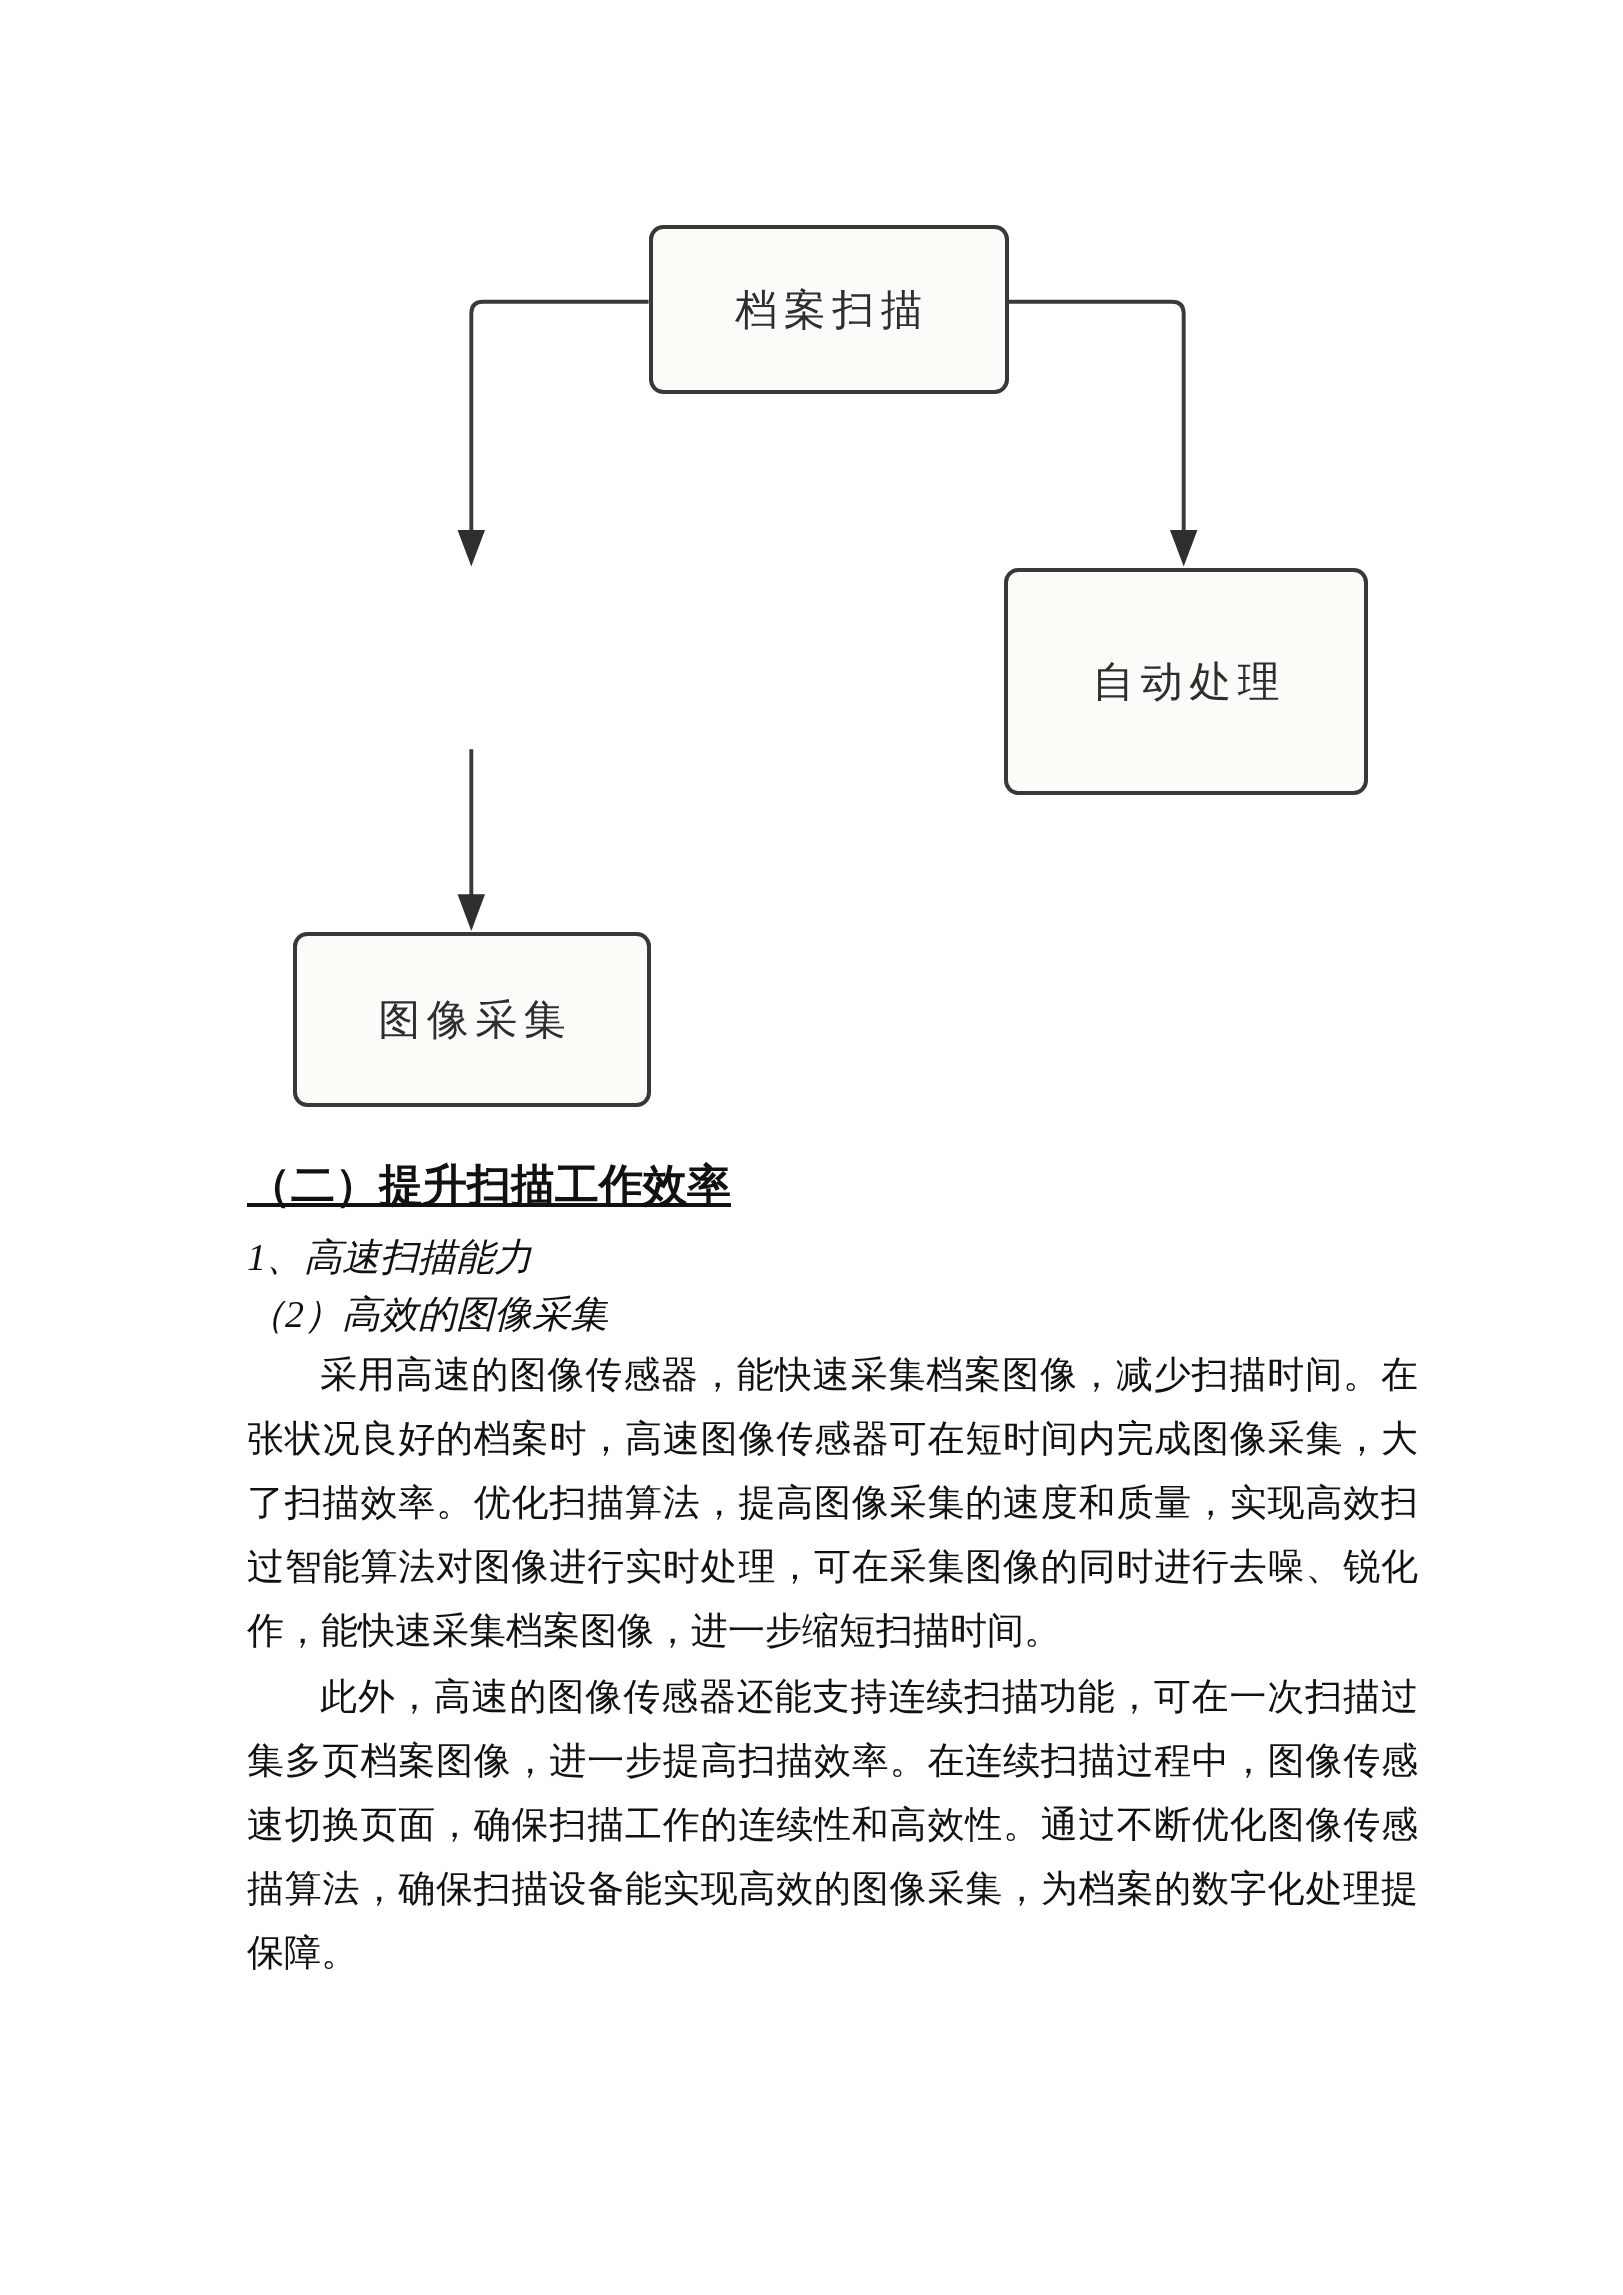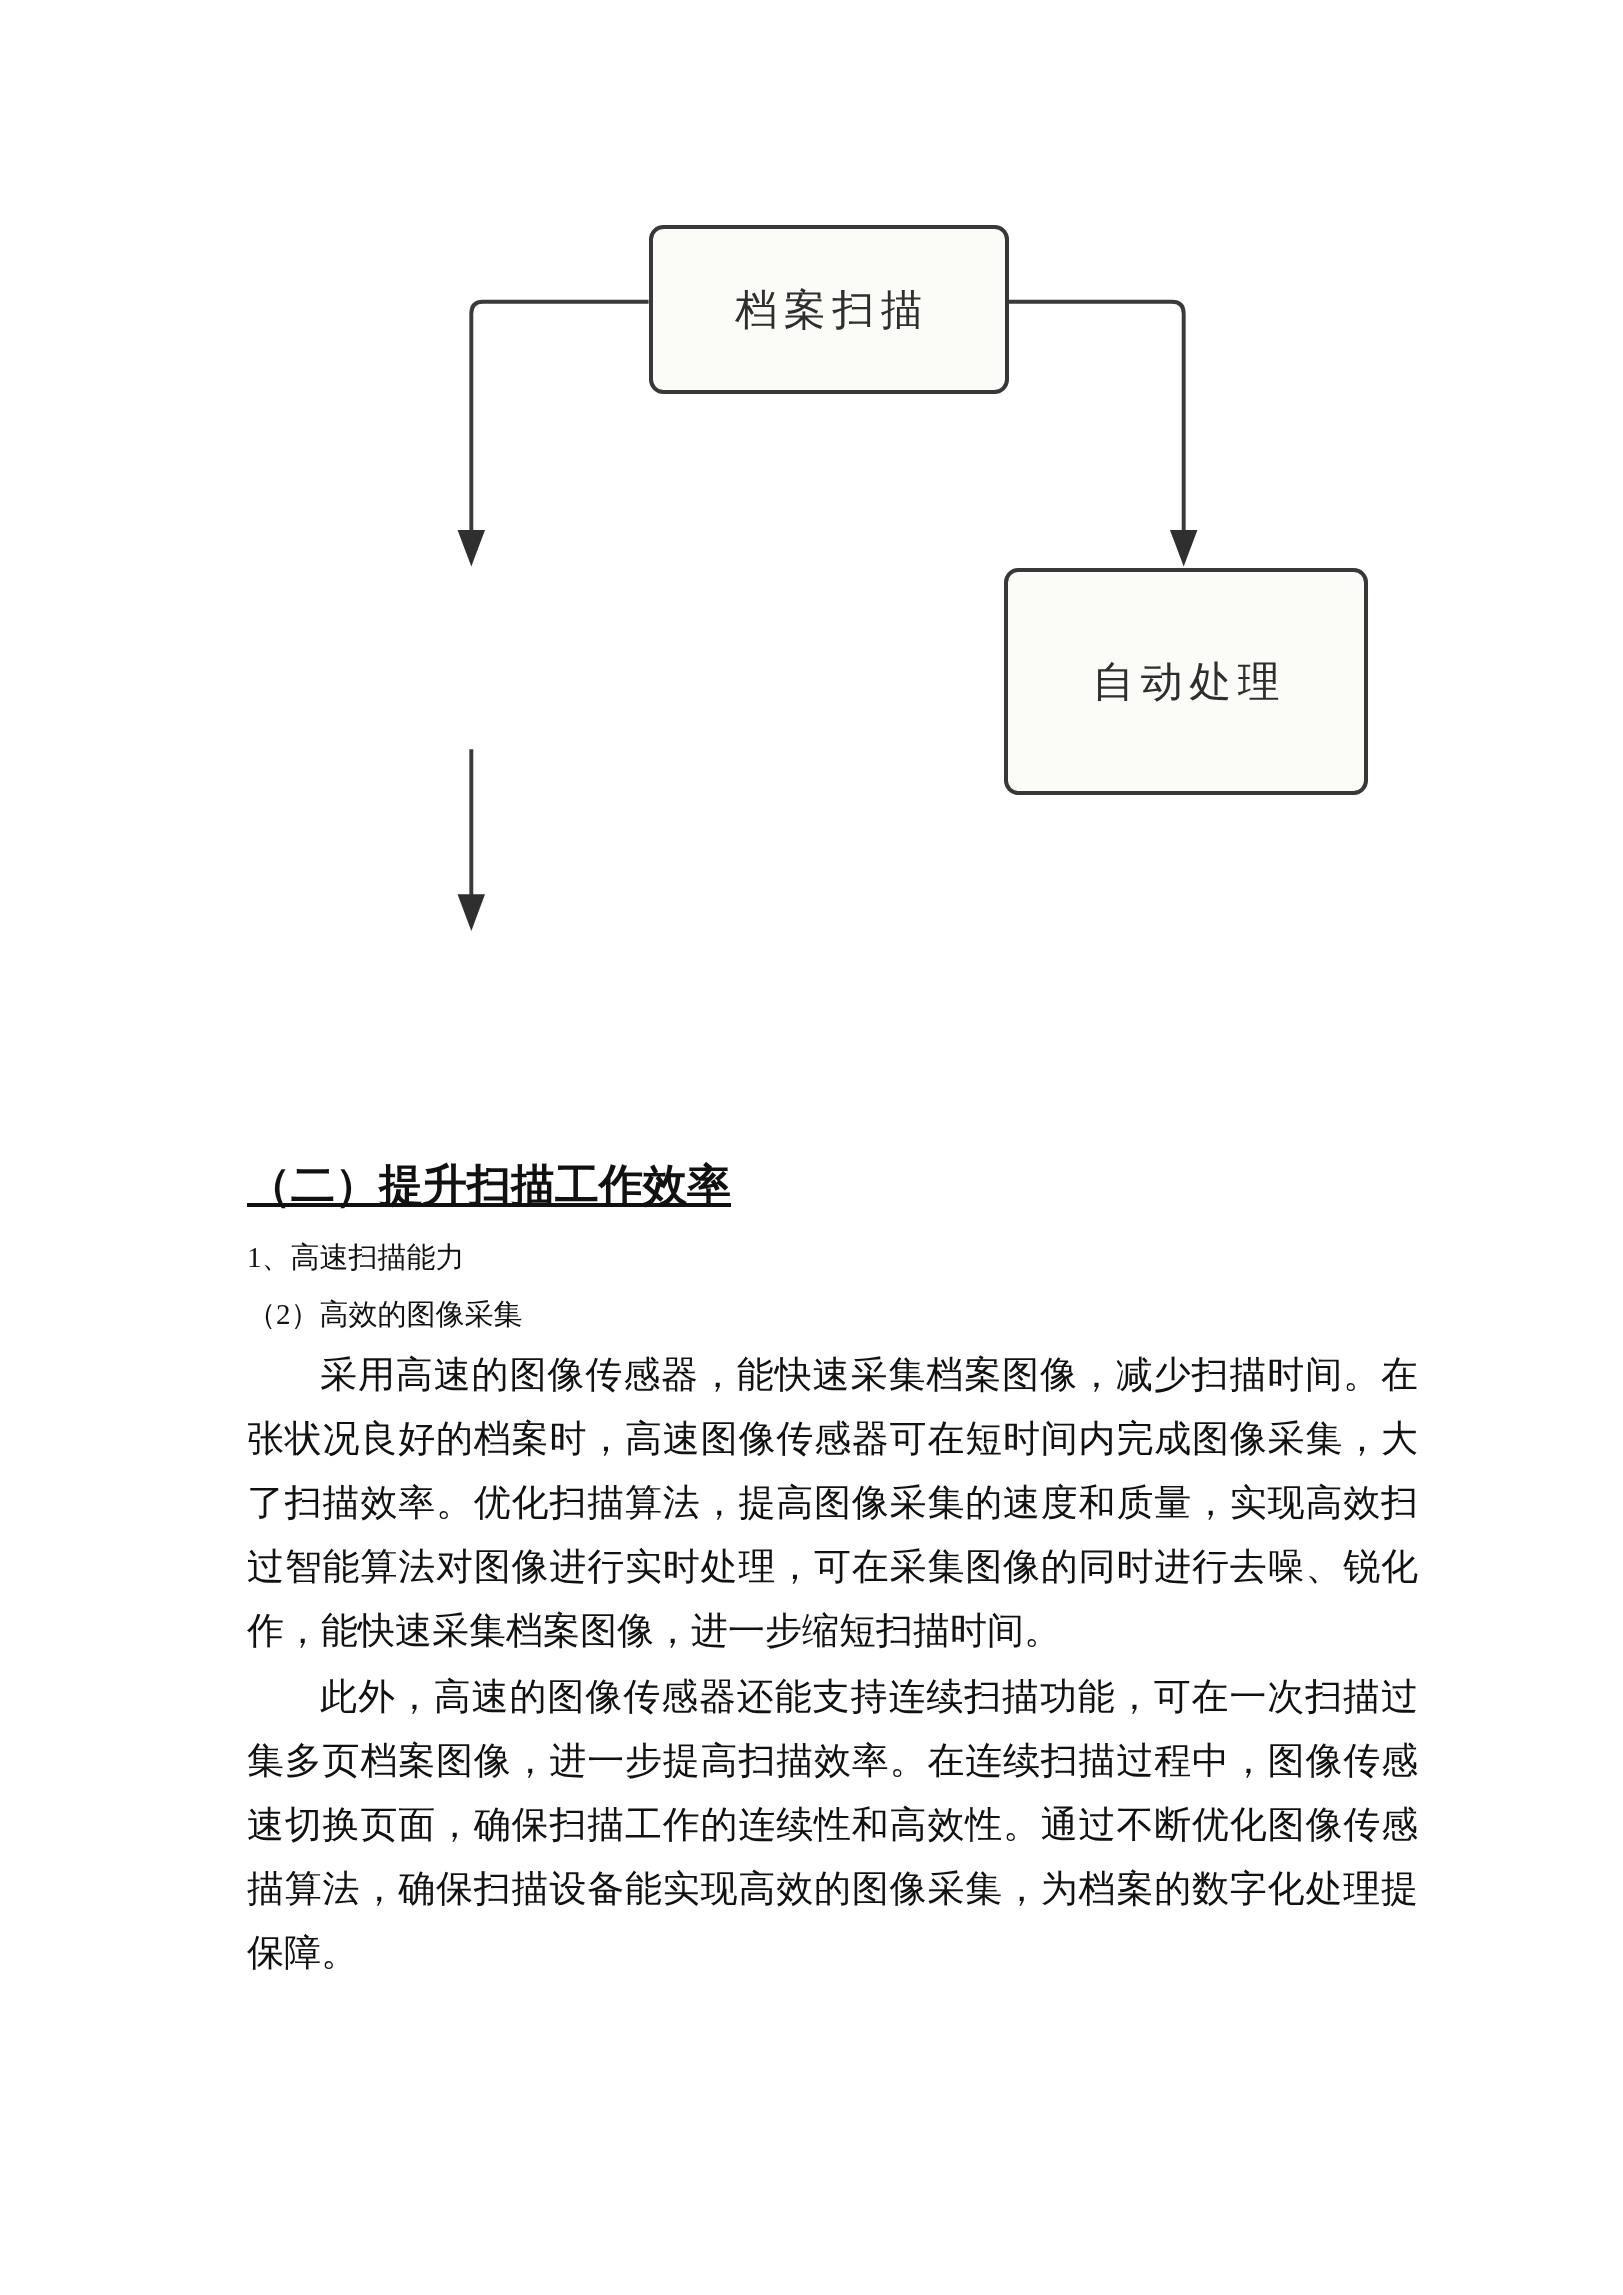--- a/index.html
+++ b/index.html
@@ -38,23 +38,24 @@
     white-space: nowrap;
   }
   .textblock { position: absolute; left: 247px; width: 1171px; }
   .heading {
     font-size: 44px;
     font-weight: bold;
     line-height: 59px;
     white-space: nowrap;
   }
   .subheading {
-    font-size: 29px;
+    font-size: 38px;
     line-height: 52px;
     white-space: nowrap;
+    font-style: italic;
   }
   .para { position: absolute; left: 247px; width: 1171px; }
   .line {
     height: 64px;
     line-height: 64px;
     font-size: 37px;
     text-align: justify;
     text-align-last: justify;
     text-justify: inter-character;
     overflow: hidden;
@@ -85,20 +86,23 @@
 
     <div class="node" style="left:633px; top:225px; width:360px; height:169px;">
       <span class="node-label">档案扫描</span>
     </div>
 
 
     <div class="node" style="left:988px; top:568px; width:364px; height:227px;">
       <span class="node-label">自动处理</span>
     </div>
 
+    <div class="node" style="left:277px; top:932px; width:358px; height:175px;">
+      <span class="node-label">图像采集</span>
+    </div>
   </div>
 
   <div class="textblock heading" style="top:1156px;text-decoration:underline;">（二）提升扫描工作效率</div>
 
   <div class="textblock subheading" style="top:1231px;">1、高速扫描能力</div>
 
   <div class="textblock subheading" style="top:1288px;">（2）高效的图像采集</div>
 
   <div class="para" style="top:1343px;">
     <div class="line indent">采用高速的图像传感器，能快速采集档案图像，减少扫描时间。在扫描纸</div>

